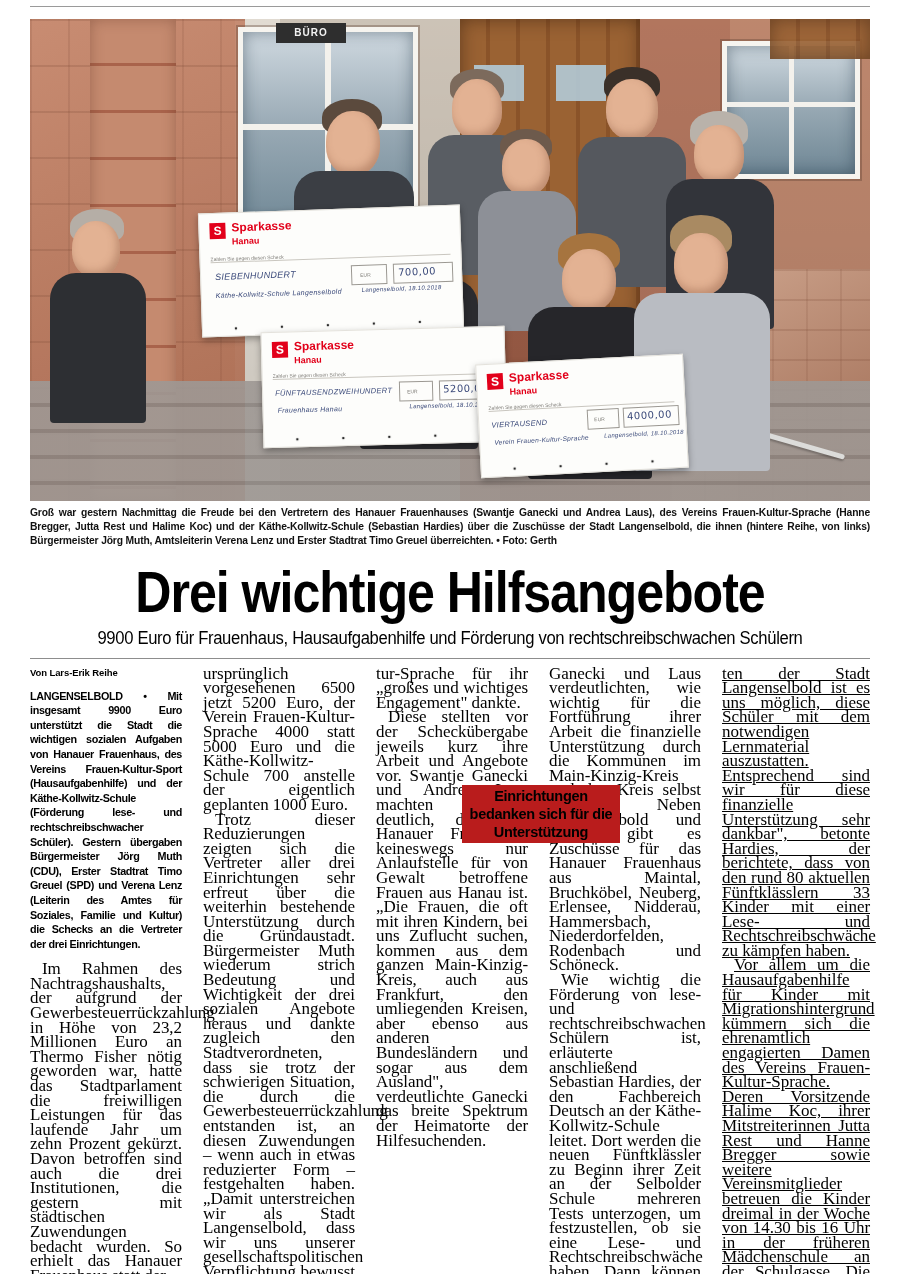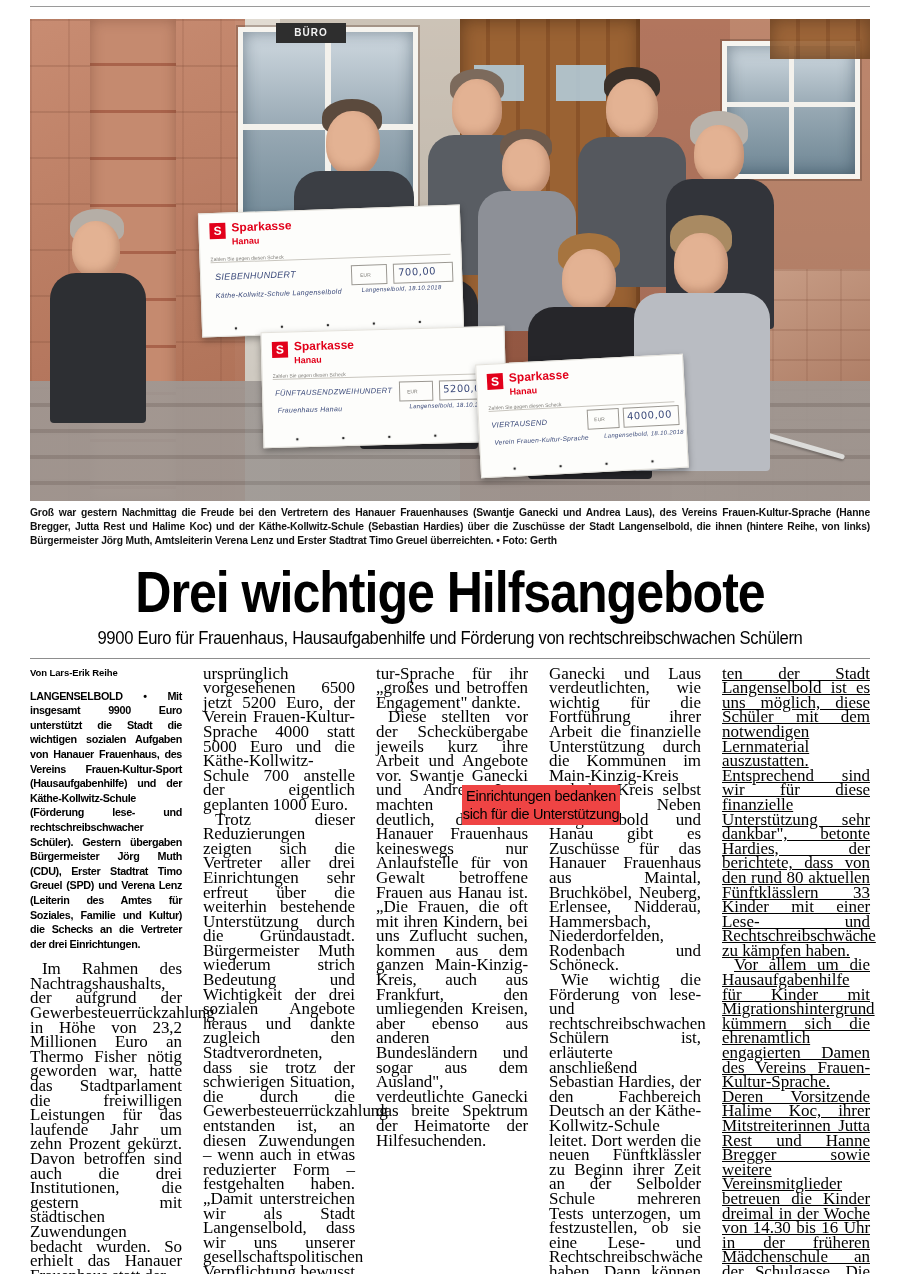--- a/index.html
+++ b/index.html
@@ -362,25 +362,25 @@
   .body-text p.first { text-indent: 12px; }
   .spacer-lead { height: 11px; }
 
   
   .pullquote {
     position: absolute;
     left: 432px;
     top: 118px;
     width: 158px;
     text-align: center;
-    font-weight: 400;
+    font-weight: 700;
     font-size: 14.5px;
     line-height: 18px;
     letter-spacing: -0.3px;
-    background: #ef4444;
+    background: #b91c1c;
     z-index: 3;
     padding: 2px 0;
   }
 </style>
 </head>
 <body>
 
 <div class="page">
 
   <div class="masthead-rule"></div>
@@ -550,21 +550,21 @@
 
     <div class="col c2">
       <div class="body-text">
         <p style="text-indent:0;">ursprünglich vorgesehenen 6500 jetzt 5200 Euro, der Verein Frauen-Kultur-Sprache 4000 statt 5000 Euro und die Käthe-Kollwitz-Schule 700 anstelle der eigentlich geplanten 1000 Euro.</p>
         <p>Trotz dieser Reduzierungen zeigten sich die Vertreter aller drei Einrichtungen sehr erfreut über die weiterhin bestehende Unterstützung durch die Gründaustadt. Bürgermeister Muth wiederum strich Bedeutung und Wichtigkeit der drei sozialen Angebote heraus und dankte zugleich den Stadtverordneten, dass sie trotz der schwierigen Situation, die durch die Gewerbesteuerrückzahlung entstanden ist, an diesen Zuwendungen – wenn auch in etwas reduzierter Form – festgehalten haben. „Damit unterstreichen wir als Stadt Langenselbold, dass wir uns unserer gesellschaftspolitischen Verpflichtung bewusst sind und diese auch wahrnehmen", betonte Muth, der zugleich den Vertretern von Kollwitzschule, Frauenhaus und des Vereins Frauen-Kul-</p>
       </div>
     </div>
 
     <div class="col c3">
       <div class="body-text">
-        <p style="text-indent:0;">tur-Sprache für ihr „großes und betroffen Engagement" dankte.</p>
+        <p style="text-indent:0;">tur-Sprache für ihr „großes und wichtiges Engagement" dankte.</p>
         <p>Diese stellten vor der Scheckübergabe jeweils kurz ihre Arbeit und Angebote vor. Swantje Ganecki und Andrea Laus machten zunächst deutlich, dass das Hanauer Frauenhaus keineswegs nur Anlaufstelle für von Gewalt betroffene Frauen aus Hanau ist. „Die Frauen, die oft mit ihren Kindern, bei uns Zuflucht suchen, kommen aus dem ganzen Main-Kinzig-Kreis, auch aus Frankfurt, den umliegenden Kreisen, aber ebenso aus anderen Bundesländern und sogar aus dem Ausland", verdeutlichte Ganecki das breite Spektrum der Heimatorte der Hilfesuchenden.</p>
       </div>
     </div>
 
     <div class="col c4">
       <div class="body-text">
         <p style="text-indent:0;">Ganecki und Laus verdeutlichten, wie wichtig für die Fortführung ihrer Arbeit die finanzielle Unterstützung durch die Kommunen im Main-Kinzig-Kreis und den Kreis selbst ist. Neben Langenselbold und Hanau gibt es Zuschüsse für das Hanauer Frauenhaus aus Maintal, Bruchköbel, Neuberg, Erlensee, Nidderau, Hammersbach, Niederdorfelden, Rodenbach und Schöneck.</p>
         <p>Wie wichtig die Förderung von lese- und rechtschreibschwachen Schülern ist, erläuterte anschließend Sebastian Hardies, der den Fachbereich Deutsch an der Käthe-Kollwitz-Schule leitet. Dort werden die neuen Fünftklässler zu Beginn ihrer Zeit an der Selbolder Schule mehreren Tests unterzogen, um festzustellen, ob sie eine Lese- und Rechtschreibschwäche haben. Dann können sie entsprechende Kurse besuchen, um diese Defizite abzubauen. „Dank des Zuschusses von Sei-</p>
       </div>
     </div>

